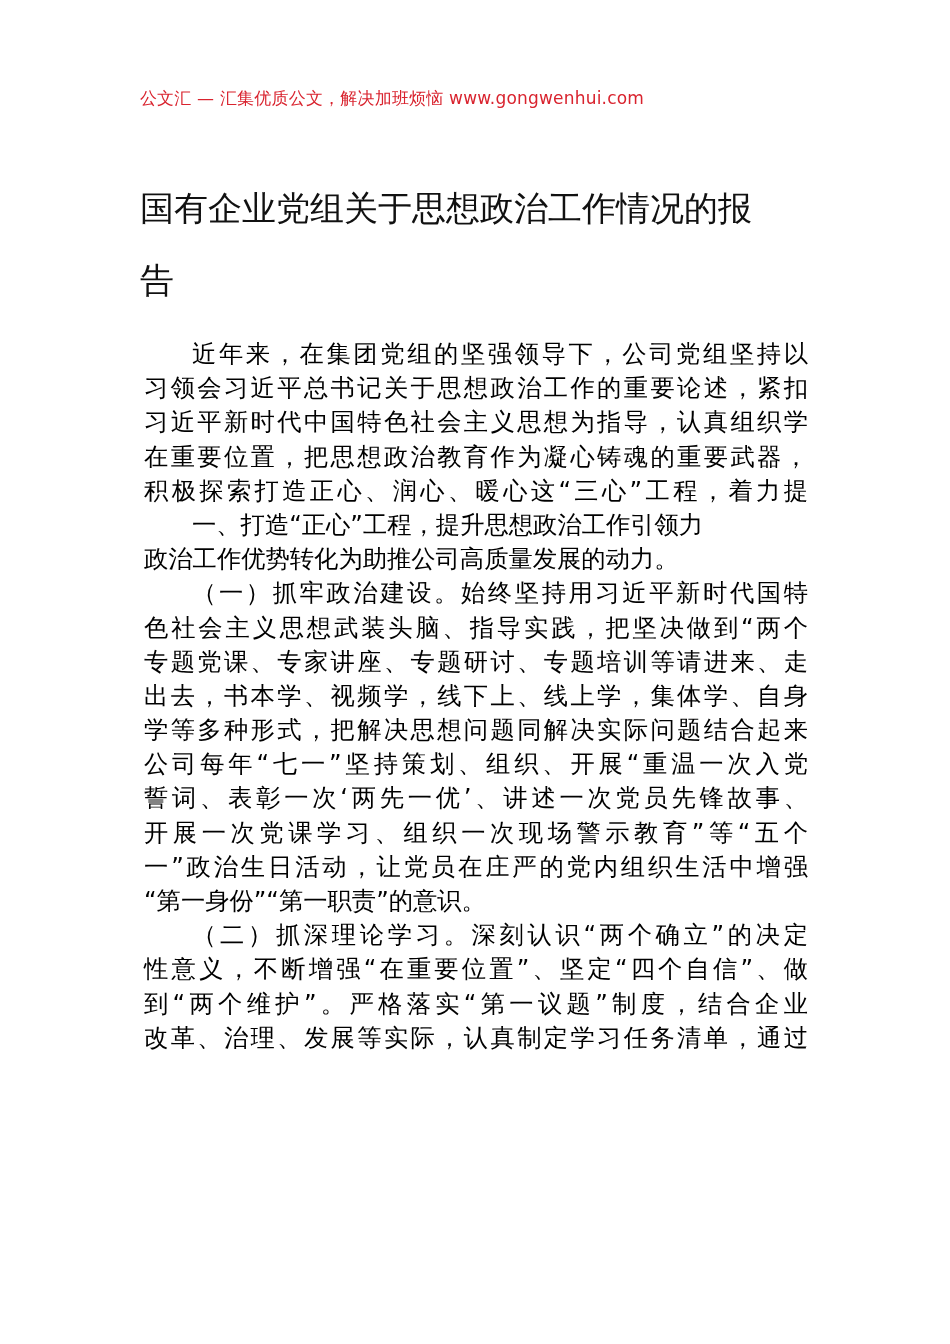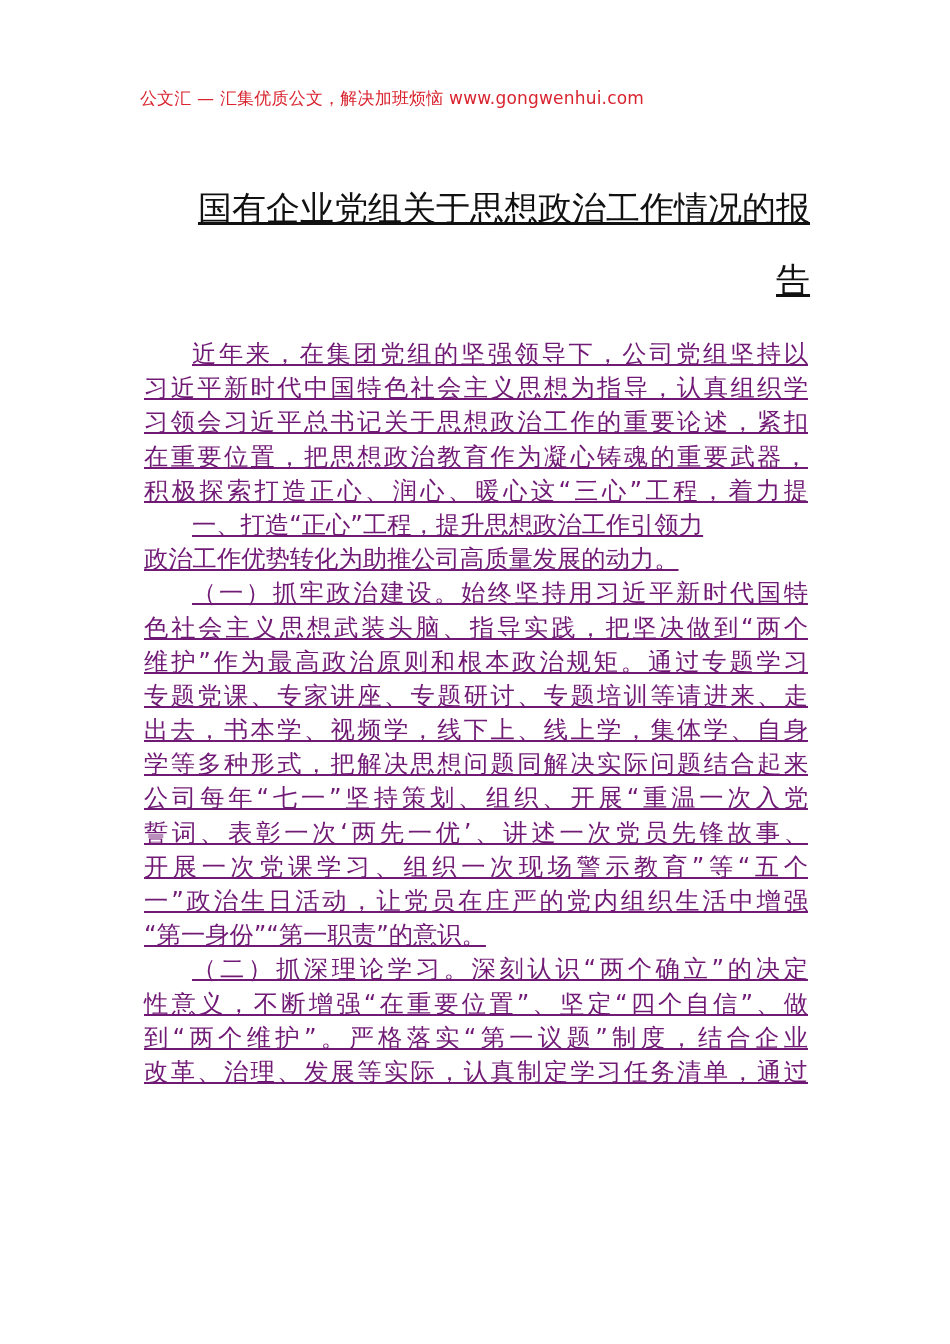--- a/index.html
+++ b/index.html
@@ -24,36 +24,34 @@
       font-size: 17px;
       line-height: 24px;
       color: #d9232e;
       letter-spacing: 0.2px;
     }
     .title {
       position: absolute;
       top: 172px;
       left: 140px;
       width: 670px;
-      text-align: right;
+      text-align: left;
       font-size: 34px;
       line-height: 72px;
       color: #111111;
       letter-spacing: 0px;
-      text-decoration: underline;
     }
     .body-text {
       position: absolute;
       top: 337px;
       left: 144px;
       width: 664px;
       font-size: 24.3px;
       line-height: 34.2px;
-      color: #701a75;
-      text-decoration: underline;
+      color: #000000;
     }
     .line {
       display: block;
       white-space: nowrap;
       text-align: justify;
       text-align-last: justify;
       height: 34.2px;
     }
     .line.last {
       text-align-last: left;
@@ -72,31 +70,30 @@
 <div class="banner">公文汇 — 汇集优质公文，解决加班烦恼 www.gongwenhui.com</div>
 
 <div class="title">
   <div>国有企业党组关于思想政治工作情况的报</div>
   <div>告</div>
 </div>
 
 <div class="body-text">
 
   <span class="line indent">近年来，在集团党组的坚强领导下，公司党组坚持以</span>
+  <span class="line">习领会习近平总书记关于思想政治工作的重要论述，紧扣</span>
   <span class="line">习近平新时代中国特色社会主义思想为指导，认真组织学</span>
-  <span class="line">习领会习近平总书记关于思想政治工作的重要论述，紧扣</span>
   <span class="line">在重要位置，把思想政治教育作为凝心铸魂的重要武器，</span>
   <span class="line">积极探索打造正心、润心、暖心这“三心”工程，着力提</span>
   <span class="line heading">一、打造“正心”工程，提升思想政治工作引领力</span>
 
   <span class="line last">政治工作优势转化为助推公司高质量发展的动力。</span>
 
   <span class="line indent">（一）抓牢政治建设。始终坚持用习近平新时代国特</span>
   <span class="line">色社会主义思想武装头脑、指导实践，把坚决做到“两个</span>
-  <span class="line">维护”作为最高政治原则和根本政治规矩。通过专题学习</span>
   <span class="line">专题党课、专家讲座、专题研讨、专题培训等请进来、走</span>
   <span class="line">出去，书本学、视频学，线下上、线上学，集体学、自身</span>
   <span class="line">学等多种形式，把解决思想问题同解决实际问题结合起来</span>
   <span class="line">公司每年“七一”坚持策划、组织、开展“重温一次入党</span>
   <span class="line">誓词、表彰一次‘两先一优’、讲述一次党员先锋故事、</span>
   <span class="line">开展一次党课学习、组织一次现场警示教育”等“五个</span>
   <span class="line">一”政治生日活动，让党员在庄严的党内组织生活中增强</span>
   <span class="line last">“第一身份”“第一职责”的意识。</span>
 
   <span class="line indent">（二）抓深理论学习。深刻认识“两个确立”的决定</span>

